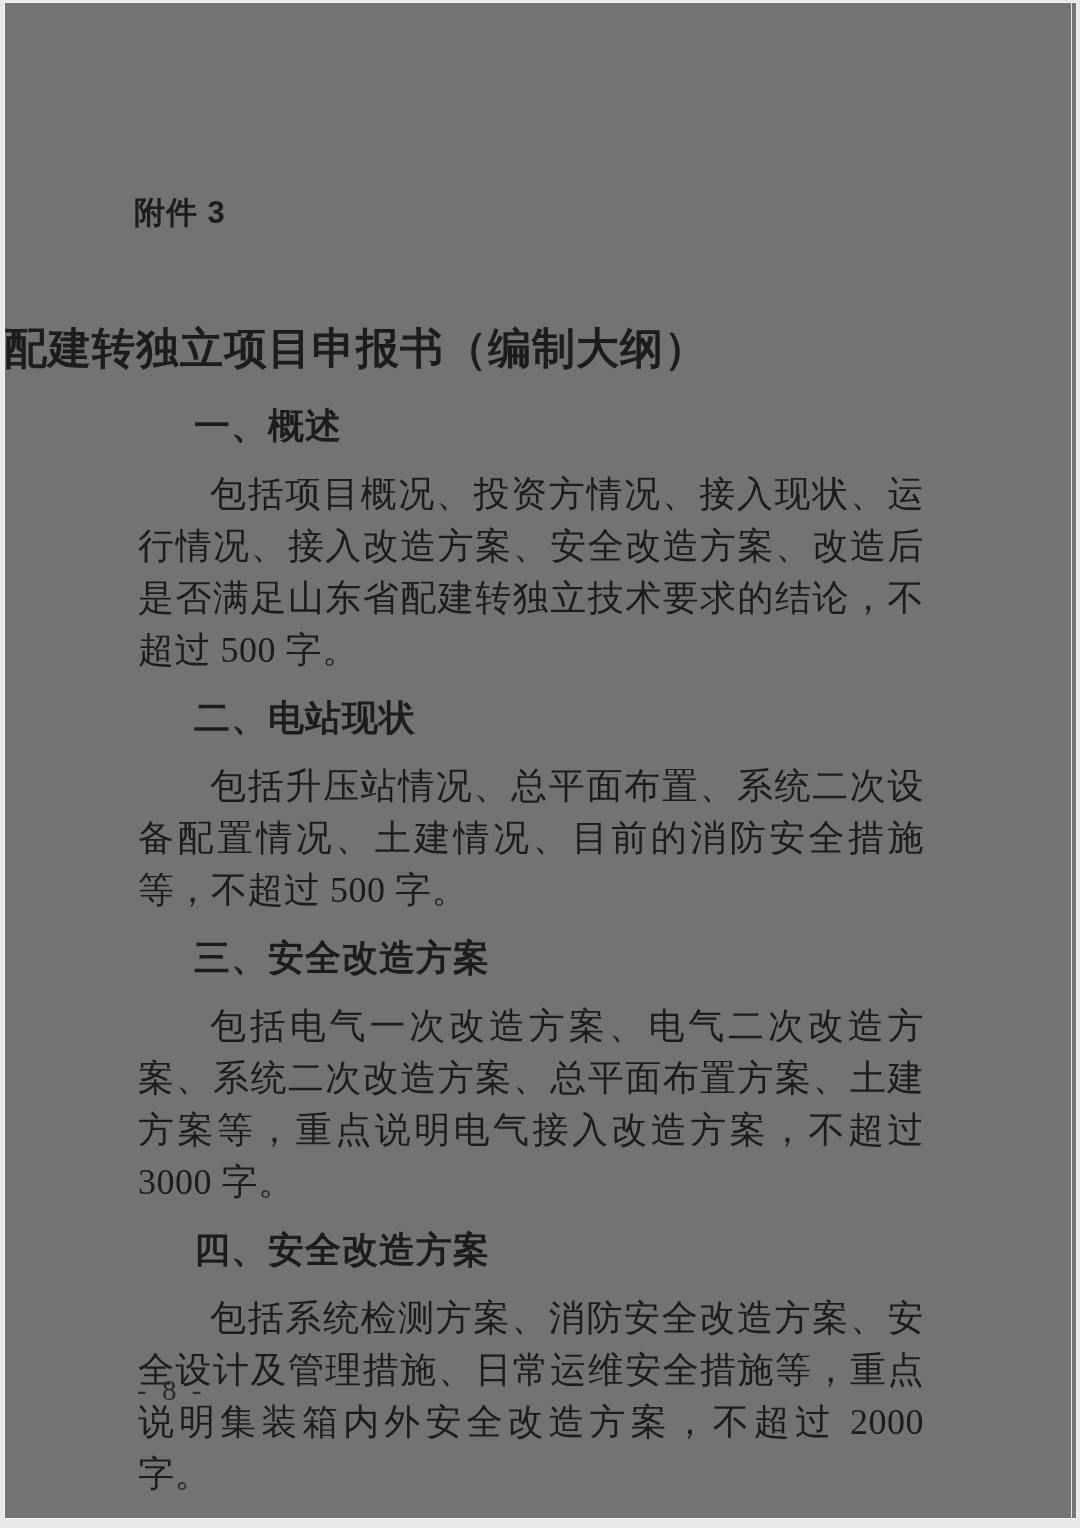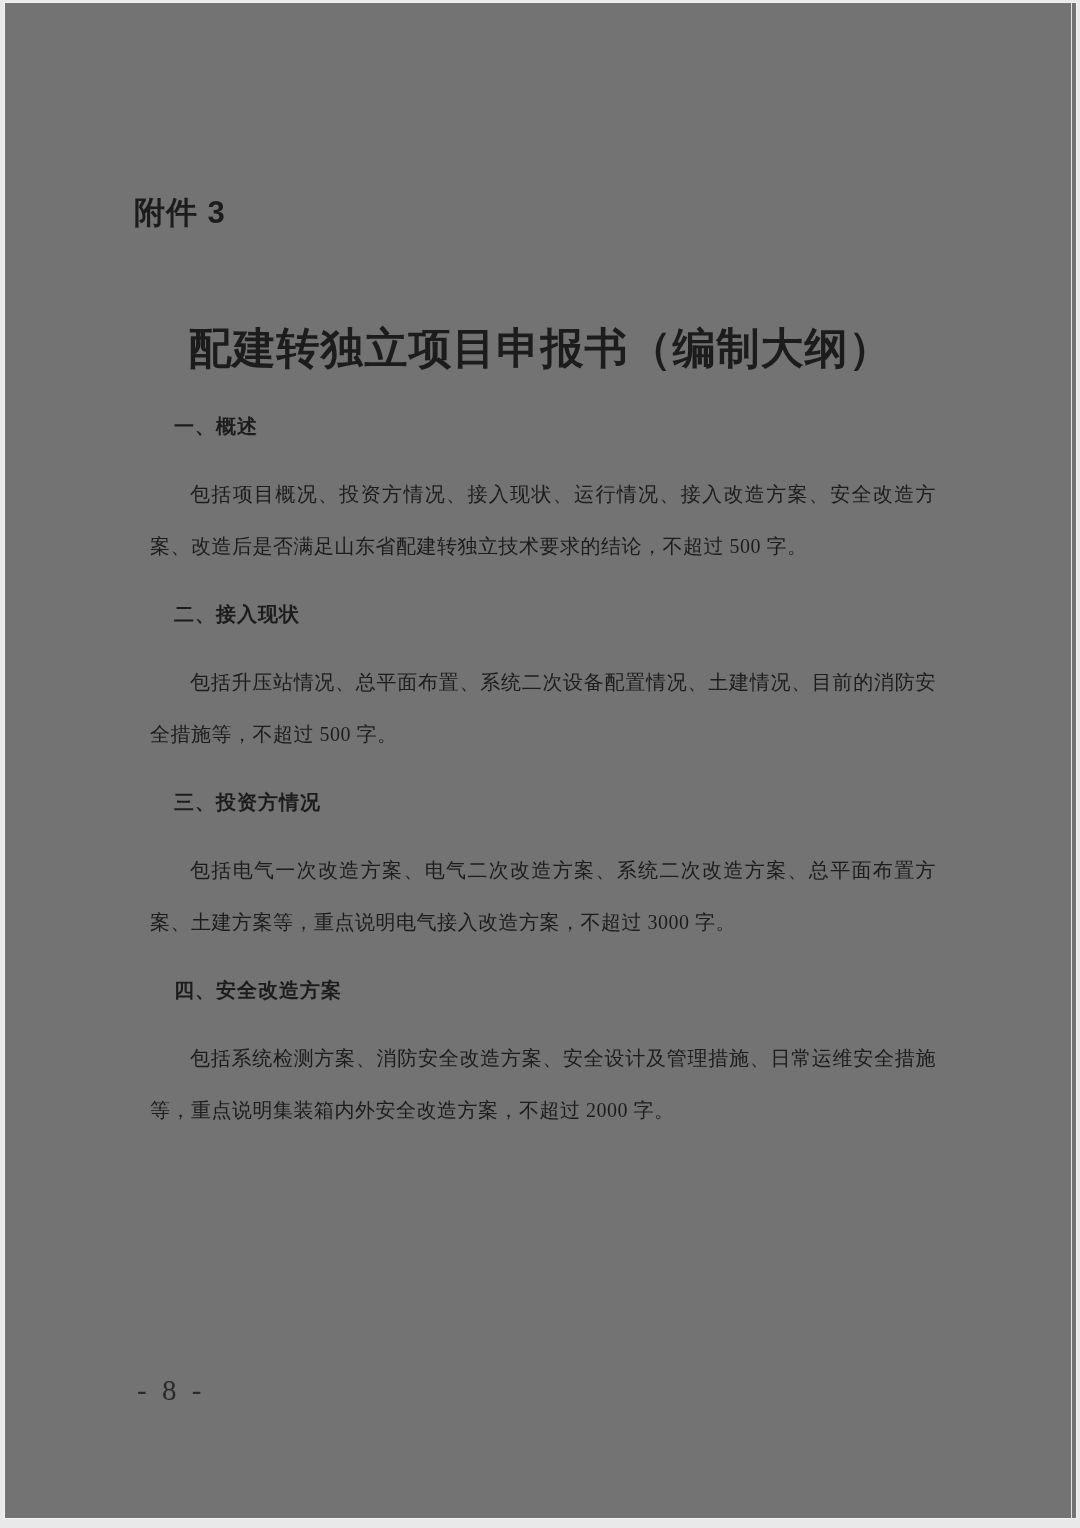--- a/index.html
+++ b/index.html
@@ -39,33 +39,33 @@
     font-size: 31px;
     font-weight: bold;
     font-family: "Liberation Sans", "DejaVu Sans", sans-serif;
     letter-spacing: 1px;
   }
   .doc-title {
     position: absolute;
     left: 0;
     right: 0;
     top: 289px;
-    text-align: center;
+    text-align: left;
     font-size: 43px;
     font-weight: bold;
     font-family: "Liberation Serif", "DejaVu Serif", serif;
     letter-spacing: 1px;
     white-space: nowrap;
   }
   .content {
     position: absolute;
-    left: 130px;
+    left: 118px;
     top: 398px;
     width: 818px;
-    font-size: 20px;
+    font-size: 36px;
     line-height: 52px;
   }
   .section {
     margin: 0;
   }
   .section-heading {
     font-weight: bold;
     font-family: "Liberation Sans", "DejaVu Sans", sans-serif;
     text-indent: 2em;
     letter-spacing: 1px;
@@ -99,26 +99,26 @@
   <h1 class="doc-title">配建转独立项目申报书（编制大纲）</h1>
 
   <div class="content">
 
     <div class="section">
       <p class="section-heading">一、概述</p>
       <p class="section-body">包括项目概况、投资方情况、接入现状、运行情况、接入改造方案、安全改造方案、改造后是否满足山东省配建转独立技术要求的结论，不超过 500 字。</p>
     </div>
 
     <div class="section">
-      <p class="section-heading">二、接入现状</p>
+      <p class="section-heading">二、电站现状</p>
       <p class="section-body">包括升压站情况、总平面布置、系统二次设备配置情况、土建情况、目前的消防安全措施等，不超过 500 字。</p>
     </div>
 
     <div class="section">
-      <p class="section-heading">三、投资方情况</p>
+      <p class="section-heading">三、安全改造方案</p>
       <p class="section-body">包括电气一次改造方案、电气二次改造方案、系统二次改造方案、总平面布置方案、土建方案等，重点说明电气接入改造方案，不超过 3000 字。</p>
     </div>
 
     <div class="section">
       <p class="section-heading">四、安全改造方案</p>
       <p class="section-body">包括系统检测方案、消防安全改造方案、安全设计及管理措施、日常运维安全措施等，重点说明集装箱内外安全改造方案，不超过 2000 字。</p>
     </div>
 
 
   </div>

